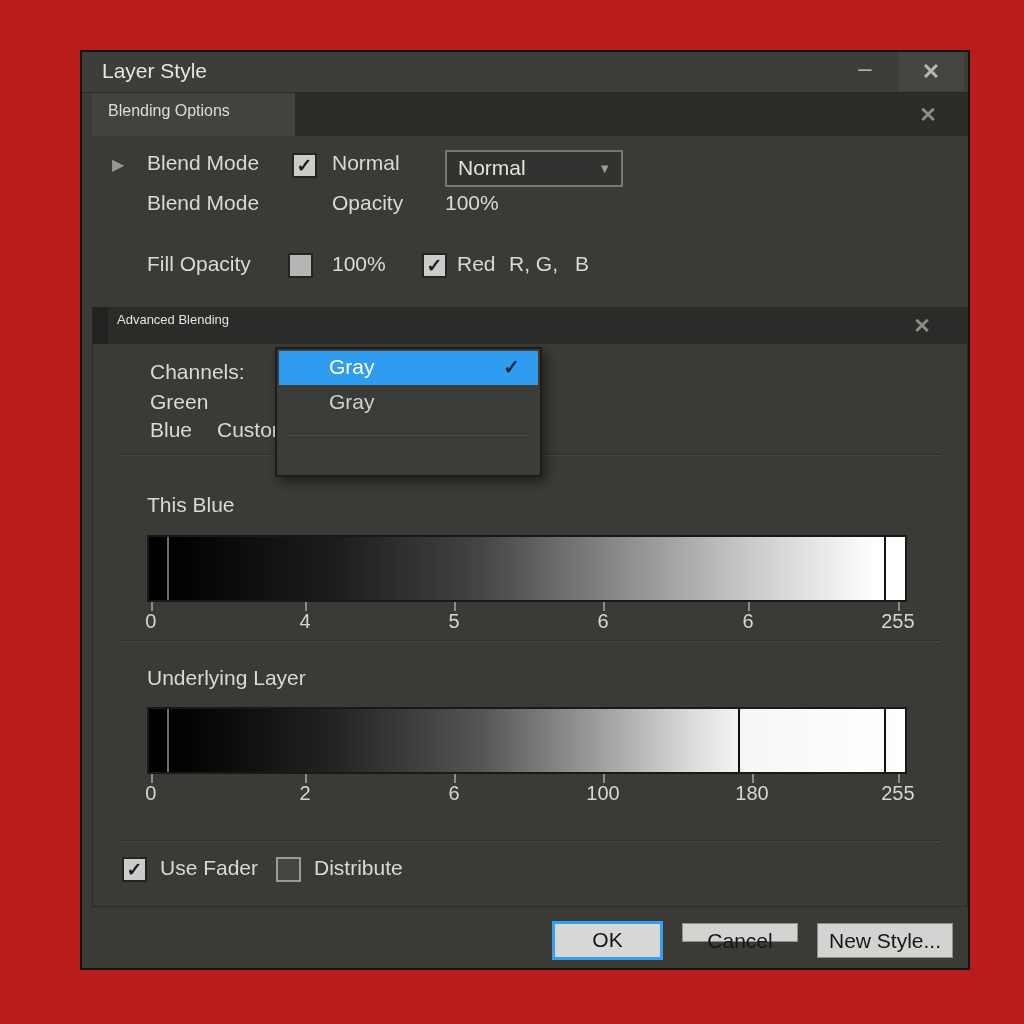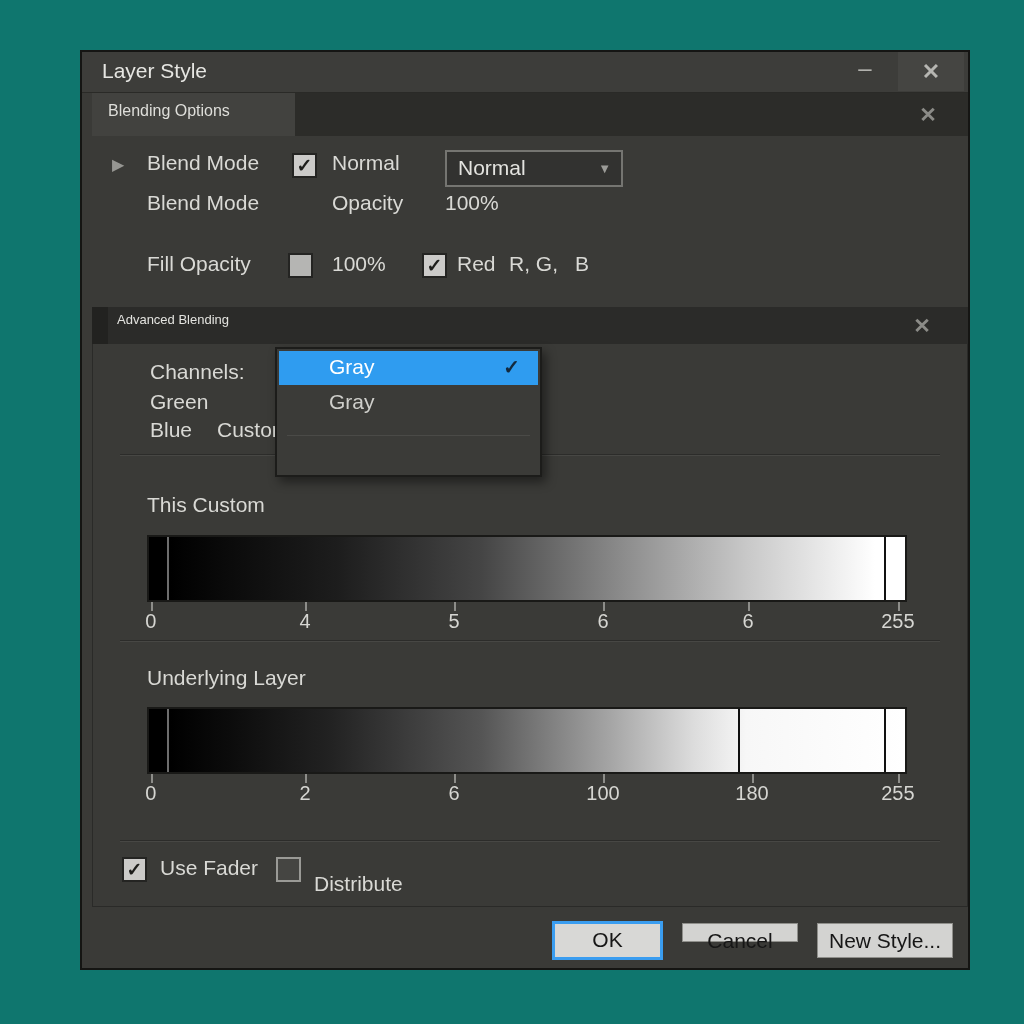--- a/index.html
+++ b/index.html
@@ -1,16 +1,16 @@
 <!DOCTYPE html>
 <html><head>
 <meta charset="utf-8">
 <style>
   html,body{margin:0;padding:0;background:#232321;}
-  .screen{position:relative;width:1024px;height:1024px;background:#0f766e;
+  .screen{position:relative;width:1024px;height:1024px;background:#b91c1c;
           font-family:"Liberation Sans",sans-serif;overflow:hidden;}
   .dialog{position:absolute;left:80px;top:50px;width:890px;height:920px;
           background:#3a3a37;border:2px solid #151513;box-sizing:border-box;}
 
   
   .titlebar{position:absolute;left:0;top:0;width:886px;height:40px;background:#3d3d3a;
             border-bottom:1px solid #2a2a27;}
   .title-text{position:absolute;left:20px;top:7px;font-size:21px;color:#e6e6e2;}
   .min-btn{position:absolute;right:80px;top:0;width:46px;height:39px;color:#b2b2ae;
            font-size:24px;text-align:center;line-height:32px;}
@@ -162,21 +162,21 @@
         <span class="mi-check">✓</span>
       </div>
       <div class="popup-row2">
         <span class="mi-label">Gray</span>
       </div>
       <div class="popup-sep"></div>
     </div>
 
     <div class="sep" style="left:38px;top:402px;width:820px;"></div>
 
-    <div class="txt" style="left:65px;top:441px;">This Custom</div>
+    <div class="txt" style="left:65px;top:441px;">This Blue</div>
     <div class="gbar gbar1" style="left:65px;top:483px;">
       <div class="marker m-gray" style="left:18px;"></div>
       <div class="marker m-dark" style="left:735px;"></div>
     </div>
     <div class="ticks" style="left:65px;top:550px;">
       <div class="tick p0"></div>
       <div class="tick p1"></div>
       <div class="tick p2"></div>
       <div class="tick p3"></div>
       <div class="tick p4a"></div>
@@ -216,21 +216,21 @@
       <span class="p5">255</span>
     </div>
 
     <div class="sep" style="left:38px;top:788px;width:820px;"></div>
 
     <div class="cb" style="left:40px;top:805px;">
       <span>✓</span>
     </div>
     <div class="txt" style="left:78px;top:804px;">Use Fader</div>
     <div class="cb darkbox" style="left:194px;top:805px;"></div>
-    <div class="txt" style="left:232px;top:804px;margin-top:16px;">Distribute</div>
+    <div class="txt" style="left:232px;top:804px;">Distribute</div>
 
     <div class="btn btn-ok">
       <span>OK</span>
     </div>
     <div class="btn btn-cancel">
       <span>Cancel</span>
     </div>
     <div class="btn btn-new">
       <span>New Style...</span>
     </div>

